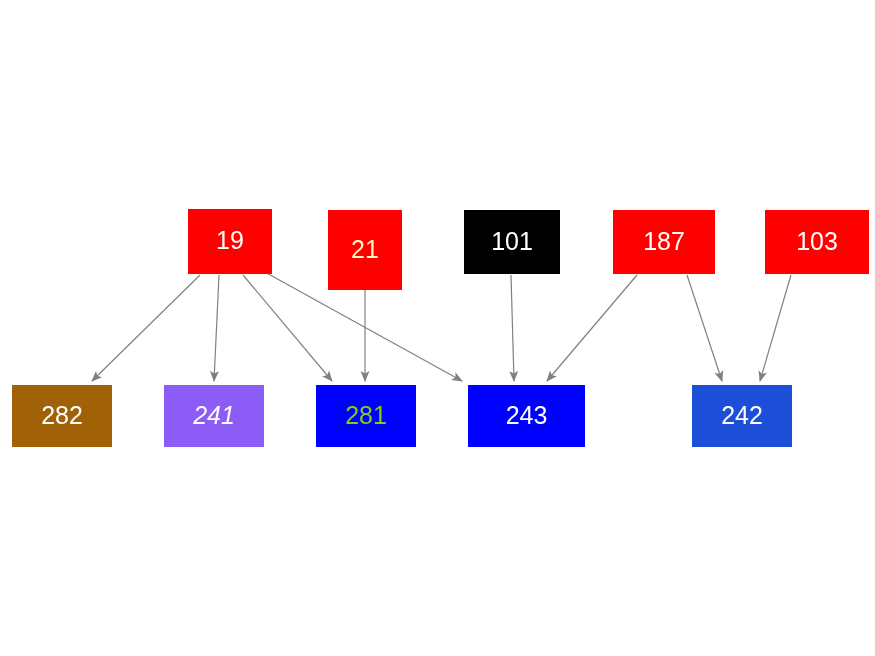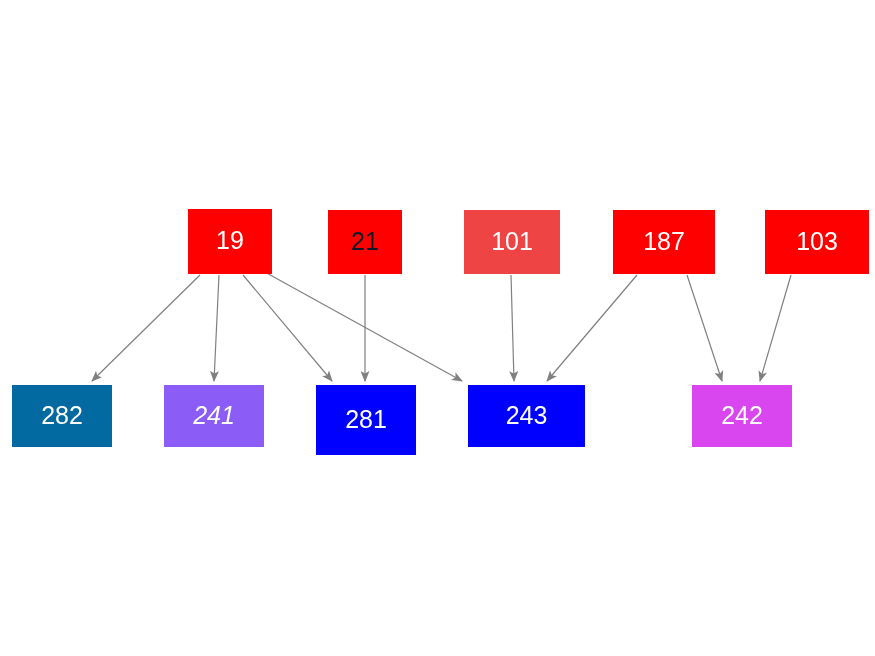--- a/index.html
+++ b/index.html
@@ -63,42 +63,42 @@
         <line x1="637" y1="275" x2="547" y2="381" stroke="#808080" stroke-width="1.2" marker-end="url(#arrowhead)"></line>
         <line x1="687" y1="275" x2="722" y2="381" stroke="#808080" stroke-width="1.2" marker-end="url(#arrowhead)"></line>
         <line x1="791" y1="275" x2="760" y2="381" stroke="#808080" stroke-width="1.2" marker-end="url(#arrowhead)"></line>
       </g>
   </svg>
 
   <div id="nodes-layer">
       <div class="node" style="left: 188px; top: 209px; width: 84px; height: 65px; background: rgb(255, 0, 0); color: rgb(255, 255, 255);">
         <span class="node-label">19</span>
       </div>
-      <div class="node" style="left: 328px; top: 210px; width: 74px; height: 64px; background: rgb(255, 0, 0); color: #0f172a;">
+      <div class="node" style="left: 328px; top: 210px; width: 74px; height: 80px; background: rgb(255, 0, 0); color: #fef9c3;">
         <span class="node-label">21</span>
       </div>
-      <div class="node" style="left: 464px; top: 210px; width: 96px; height: 64px; background: #ef4444; color: rgb(255, 255, 255);">
+      <div class="node" style="left: 464px; top: 210px; width: 96px; height: 64px; background: #000000; color: rgb(255, 255, 255);">
         <span class="node-label">101</span>
       </div>
       <div class="node" style="left: 613px; top: 210px; width: 102px; height: 64px; background: rgb(255, 0, 0); color: rgb(255, 255, 255);">
         <span class="node-label">187</span>
       </div>
       <div class="node" style="left: 765px; top: 210px; width: 104px; height: 64px; background: rgb(255, 0, 0); color: rgb(255, 255, 255);">
         <span class="node-label">103</span>
       </div>
-      <div class="node" style="left: 12px; top: 385px; width: 100px; height: 62px; background: #0369a1; color: rgb(255, 255, 255);">
+      <div class="node" style="left: 12px; top: 385px; width: 100px; height: 62px; background: #a16207; color: rgb(255, 255, 255);">
         <span class="node-label">282</span>
       </div>
       <div class="node" style="left: 164px; top: 385px; width: 100px; height: 62px; background: #8b5cf6; color: rgb(255, 255, 255); font-style: italic;">
         <span class="node-label">241</span>
       </div>
-      <div class="node" style="left: 316px; top: 385px; width: 100px; height: 70px; background: rgb(0, 0, 255); color: #ffffff;">
+      <div class="node" style="left: 316px; top: 385px; width: 100px; height: 62px; background: rgb(0, 0, 255); color: #84cc16;">
         <span class="node-label">281</span>
       </div>
       <div class="node" style="left: 468px; top: 385px; width: 117px; height: 62px; background: rgb(0, 0, 255); color: rgb(255, 255, 255);">
         <span class="node-label">243</span>
       </div>
-      <div class="node" style="left: 692px; top: 385px; width: 100px; height: 62px; background: #d946ef; color: rgb(255, 255, 255);">
+      <div class="node" style="left: 692px; top: 385px; width: 100px; height: 62px; background: #1d4ed8; color: rgb(255, 255, 255);">
         <span class="node-label">242</span>
       </div>
     </div>
 
 </div>
 
 </body></html>

